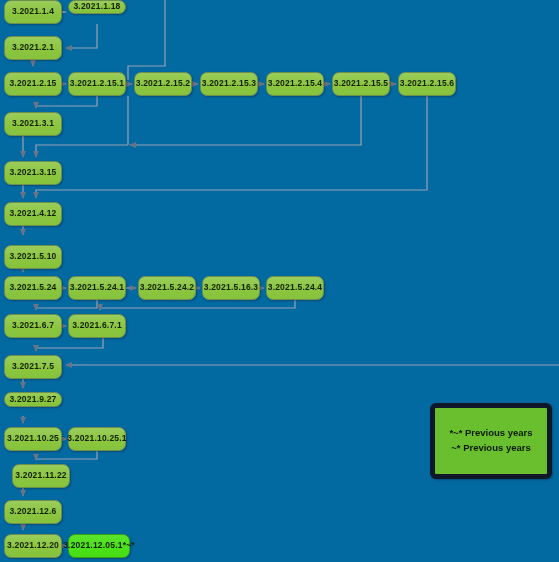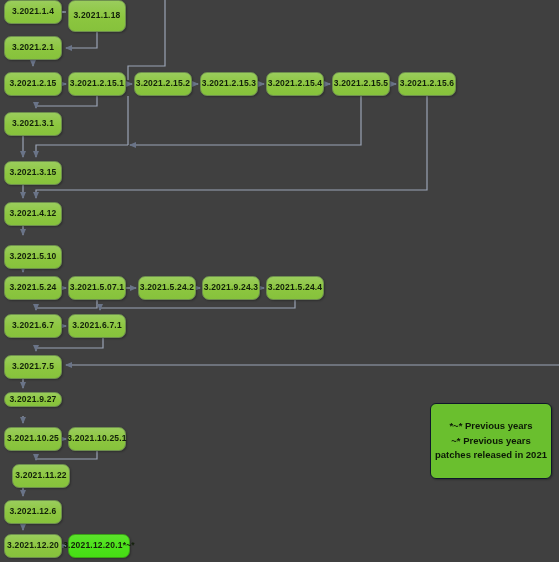--- a/index.html
+++ b/index.html
@@ -7,21 +7,21 @@
     padding: 0;
     background: #ffffff;
   }
   body {
     font-family: "Liberation Sans", sans-serif;
   }
   #canvas {
     position: relative;
     width: 559px;
     height: 562px;
-    background: #404040;
+    background: #0369a1;
     overflow: hidden;
   }
   #edges {
     position: absolute;
     left: 0;
     top: 0;
     width: 559px;
     height: 562px;
     pointer-events: none;
   }
@@ -44,21 +44,21 @@
     z-index: 2;
   }
   .node.bright {
     background: linear-gradient(to bottom, #5BE32B 0%, #4CE11A 55%, #46DD14 100%);
     border: 1px solid #3BA017;
   }
   .legend {
     position: absolute;
     box-sizing: border-box;
     background: #6ABF2E;
-    border: 1px solid #0f172a;
+    border: 5px solid #0f172a;
     border-radius: 6px;
     box-shadow: 1px 1px 2px rgba(0,0,0,0.28);
     display: flex;
     flex-direction: column;
     align-items: center;
     justify-content: center;
     color: #0c1906;
     font-size: 9.5px;
     font-weight: bold;
     line-height: 1.55;
@@ -150,21 +150,21 @@
       <path d="M23,524 L23,530" marker-end="url(#arrow)"></path>
 
       <path d="M62,546 L66,546" marker-end="url(#arrow)"></path>
     </g>
   </svg>
 
   <div id="nodes-layer">
       <div class="node" style="left: 4px; top: 0px; width: 58px; height: 24px;">
         <span>3.2021.1.4</span>
       </div>
-      <div class="node" style="left: 68px; top: 0px; width: 58px; height: 32px;">
+      <div class="node" style="left: 68px; top: 0px; width: 58px; height: 14px;">
         <span>3.2021.1.18</span>
       </div>
       <div class="node" style="left: 4px; top: 36px; width: 58px; height: 24px;">
         <span>3.2021.2.1</span>
       </div>
       <div class="node" style="left: 4px; top: 72px; width: 58px; height: 24px;">
         <span>3.2021.2.15</span>
       </div>
       <div class="node" style="left: 68px; top: 72px; width: 58px; height: 24px;">
         <span>3.2021.2.15.1</span>
@@ -193,27 +193,27 @@
       <div class="node" style="left: 4px; top: 202px; width: 58px; height: 24px;">
         <span>3.2021.4.12</span>
       </div>
       <div class="node" style="left: 4px; top: 239px; width: 58px; height: 24px; margin-top: 6px;">
         <span>3.2021.5.10</span>
       </div>
       <div class="node" style="left: 4px; top: 276px; width: 58px; height: 24px;">
         <span>3.2021.5.24</span>
       </div>
       <div class="node" style="left: 68px; top: 276px; width: 58px; height: 24px;">
-        <span>3.2021.5.07.1</span>
+        <span>3.2021.5.24.1</span>
       </div>
       <div class="node" style="left: 138px; top: 276px; width: 58px; height: 24px;">
         <span>3.2021.5.24.2</span>
       </div>
       <div class="node" style="left: 202px; top: 276px; width: 58px; height: 24px;">
-        <span>3.2021.9.24.3</span>
+        <span>3.2021.5.16.3</span>
       </div>
       <div class="node" style="left: 266px; top: 276px; width: 58px; height: 24px;">
         <span>3.2021.5.24.4</span>
       </div>
       <div class="node" style="left: 4px; top: 314px; width: 58px; height: 24px;">
         <span>3.2021.6.7</span>
       </div>
       <div class="node" style="left: 68px; top: 314px; width: 58px; height: 24px;">
         <span>3.2021.6.7.1</span>
       </div>
@@ -232,23 +232,22 @@
       <div class="node" style="left: 12px; top: 464px; width: 58px; height: 24px;">
         <span>3.2021.11.22</span>
       </div>
       <div class="node" style="left: 4px; top: 500px; width: 58px; height: 24px;">
         <span>3.2021.12.6</span>
       </div>
       <div class="node" style="left: 4px; top: 534px; width: 58px; height: 24px;">
         <span>3.2021.12.20</span>
       </div>
       <div class="node bright" style="left: 68px; top: 534px; width: 62px; height: 24px;">
-        <span>3.2021.12.20.1*~*</span>
+        <span>3.2021.12.05.1*~*</span>
       </div>
     </div>
 
   <div class="legend" id="legend-box" style="left: 430px; top: 403px; width: 122px; height: 76px;">
       <div>*~* Previous years</div>
       <div>~* Previous years</div>
-      <div>patches released in 2021</div>
     </div>
 
 </div>
 
 </body></html>

